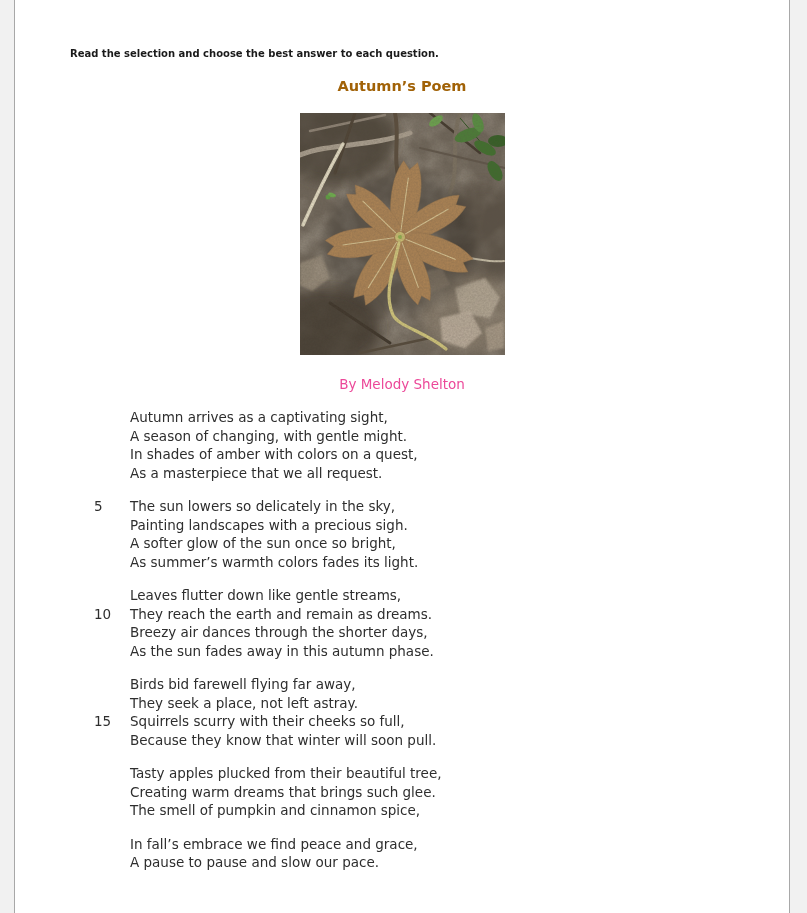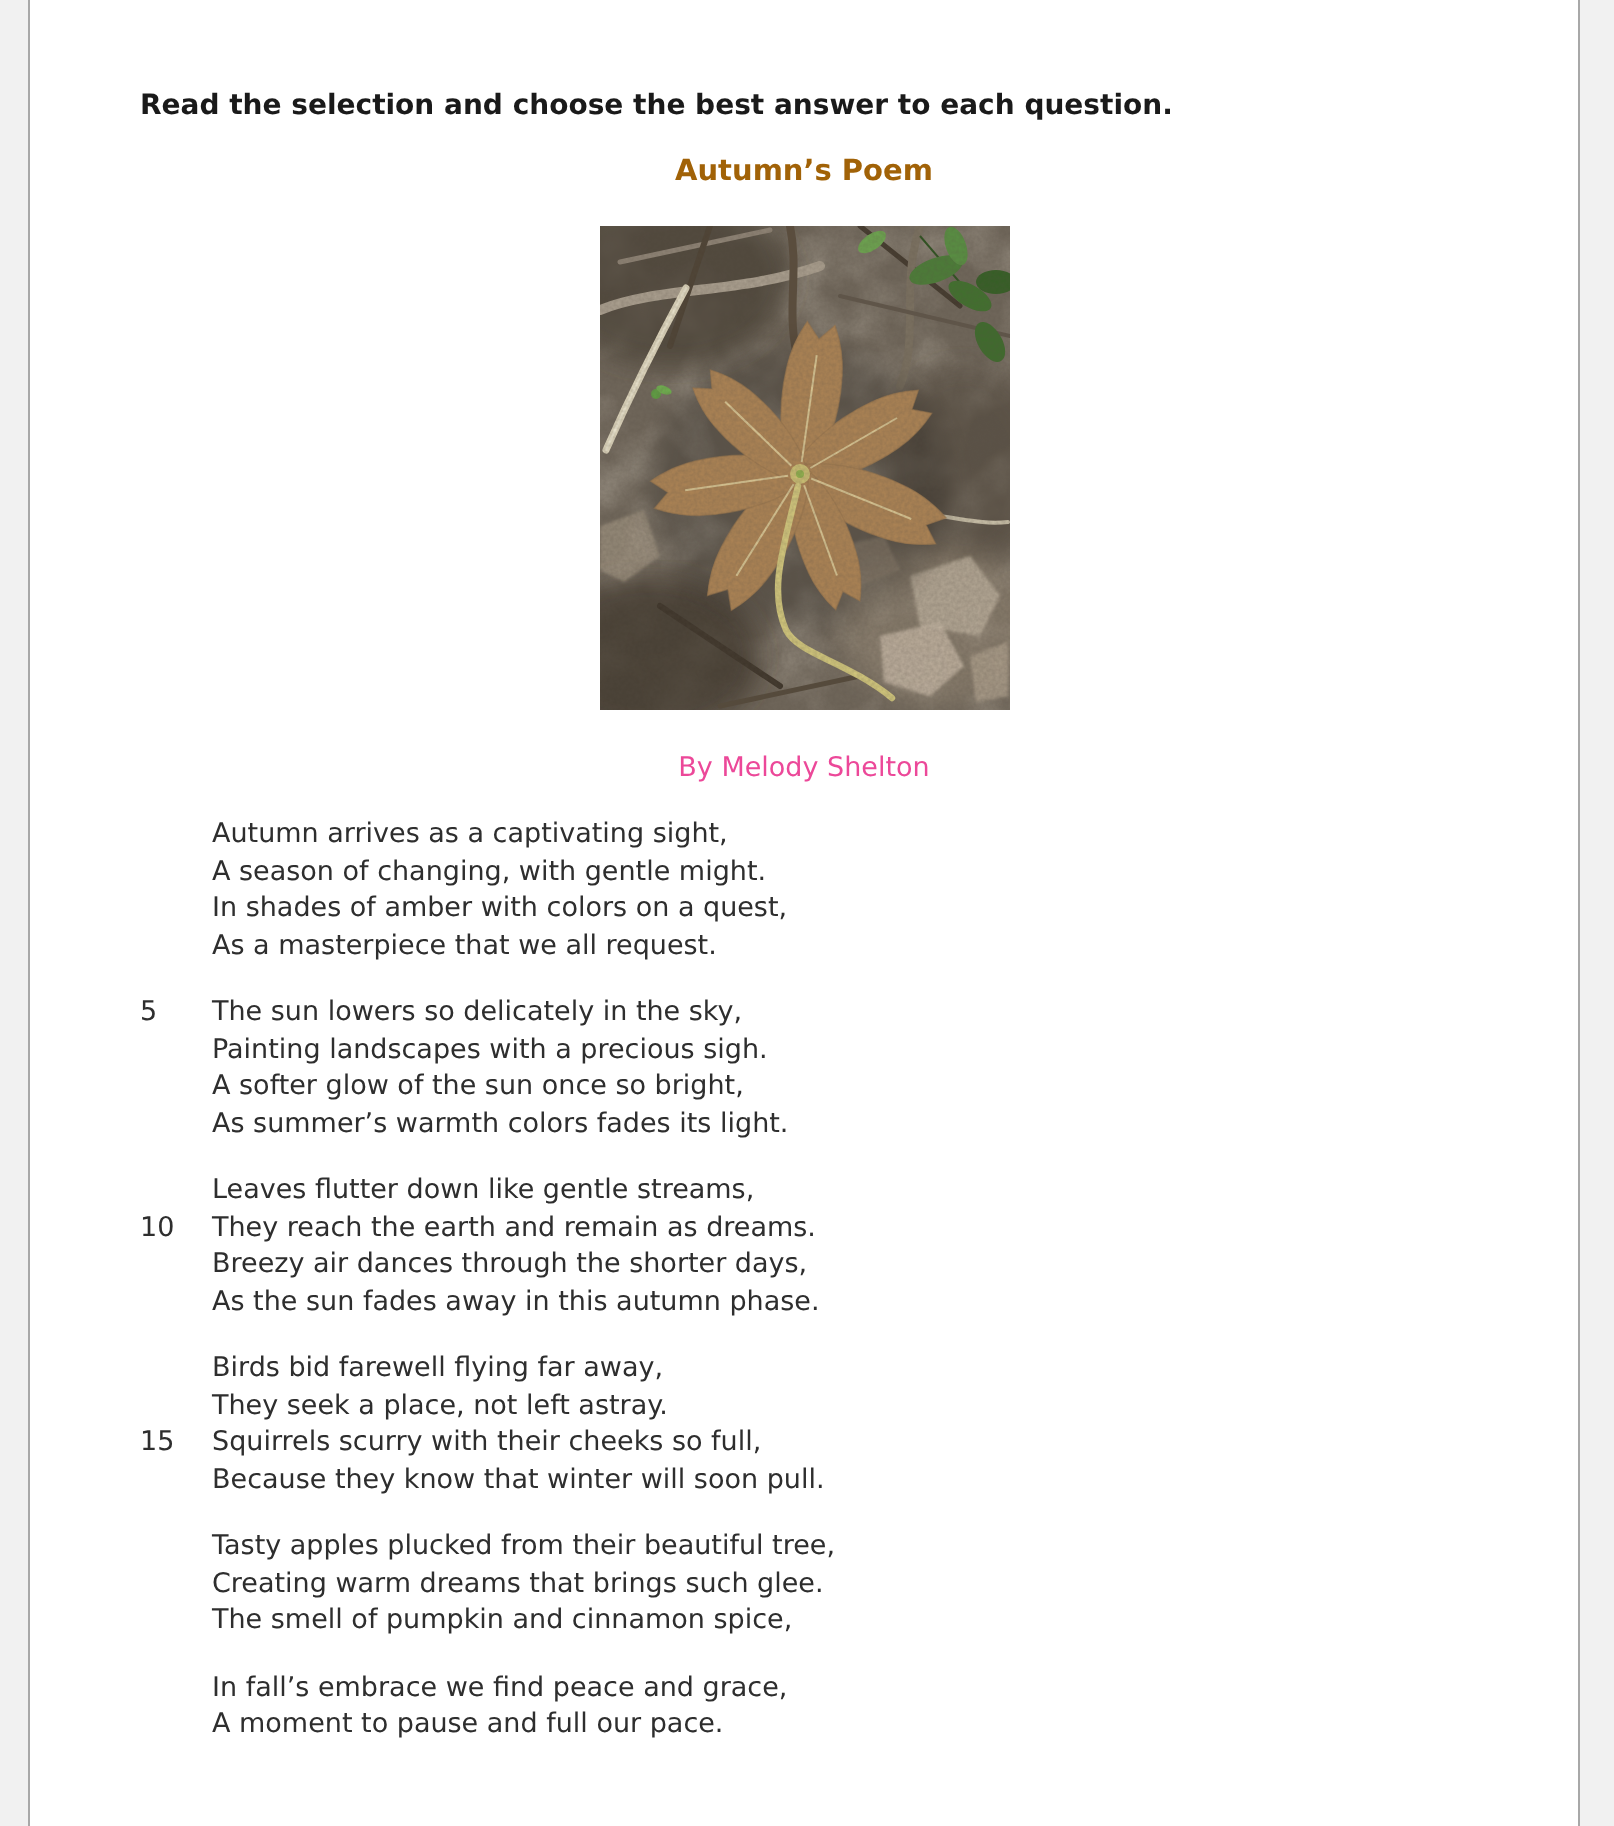--- a/index.html
+++ b/index.html
@@ -13,42 +13,42 @@
   }
   .panel {
     position: absolute; top: 0; bottom: 0; left: 14px; right: 17px;
     background: #ffffff;
     border-left: 1px solid #a8a8a8;
     border-right: 1px solid #a8a8a8;
     overflow: hidden;
   }
   .instruction {
     margin: 44px 55px 0 55px;
-    font-size: 14px; font-weight: bold; color: #1a1a1a;
+    font-size: 10px; font-weight: bold; color: #1a1a1a;
     line-height: 19px;
   }
   .title {
     margin-top: 13px; text-align: center;
     font-size: 14.5px; font-weight: bold; color: #a16207;
     line-height: 20px;
   }
   .photo-wrap {
     width: 205px; height: 242px;
     margin: 17px auto 0;
     line-height: 0;
   }
   .byline {
     margin-top: 20px; text-align: center;
     font-size: 13.5px; line-height: 19px; color: #ec4899;
   }
   .poem {
     margin: 14px 0 0 55px;
     font-size: 13.5px; line-height: 18.5px; color: #2e2e2e;
   }
-  .stanza { margin-bottom: 15px; }
+  .stanza { margin-bottom: 15px; margin-left: 24px; }
   .pline { display: flex; }
   .lnum { flex: 0 0 36px; width: 36px; }
   .ltext { flex: 1; }
 </style>
 </head>
 <body>
 
 <div class="panel">
 
   <div class="instruction">Read the selection and choose the best answer to each question.</div>
@@ -272,21 +272,21 @@
           <span class="ltext">The smell of pumpkin and cinnamon spice,</span>
         </div>
       </div>
       <div class="stanza">
         <div class="pline">
           <span class="lnum"></span>
           <span class="ltext">In fall’s embrace we find peace and grace,</span>
         </div>
         <div class="pline">
           <span class="lnum"></span>
-          <span class="ltext">A moment to pause and full our pace.</span>
+          <span class="ltext">A pause to pause and slow our pace.</span>
         </div>
       </div>
     </div>
 
 </div>
 
 <div style="position:absolute;left:0;top:0;bottom:0;width:14px;"></div>
 <div style="position:absolute;right:0;top:0;bottom:0;width:17px;"></div>
 
 </body></html>

